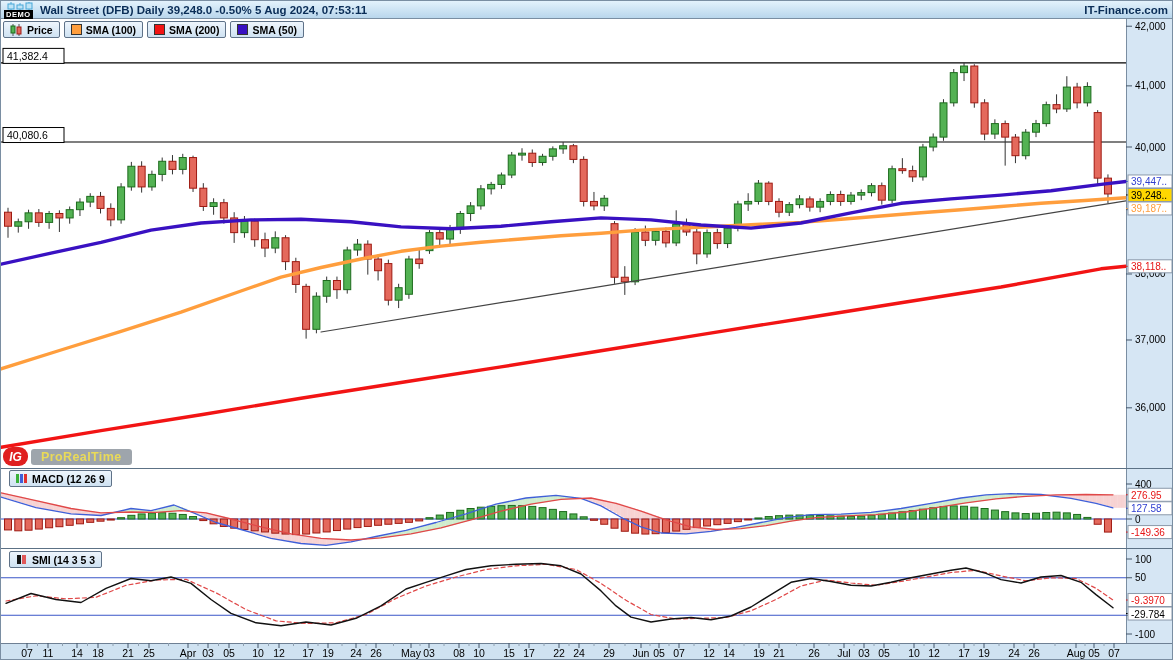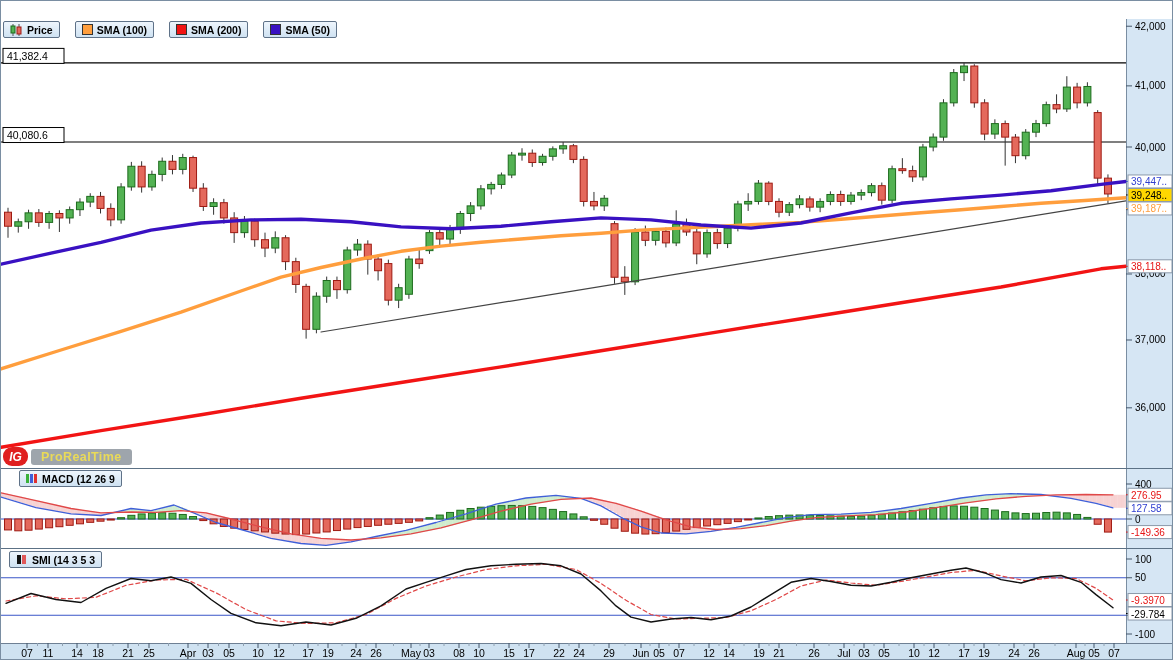--- a/index.html
+++ b/index.html
@@ -16,21 +16,21 @@
     background:#cfe2f1;border-top:1px solid #6e8094;z-index:1;}
   svg#chart{position:absolute;left:0;top:0;z-index:5;}
   svg text{font-family:"Liberation Sans",sans-serif;}
   
   .corner{position:relative;width:30px;height:16px;margin-left:3px;flex:0 0 auto;}
   .demo{position:absolute;left:0;bottom:-1px;background:#000;color:#fff;
     font-size:7.5px;font-weight:bold;padding:0 2px;letter-spacing:.5px;}
   .title-text{color:#0a2d57;font-size:11.5px;font-weight:bold;margin-left:6px;white-space:nowrap;}
   .brand{margin-left:auto;margin-right:6px;color:#0a2d57;font-size:11.5px;font-weight:bold;}
   
-  .tabrow{position:absolute;left:2px;top:20px;display:flex;gap:15px;z-index:10;}
+  .tabrow{position:absolute;left:2px;top:20px;display:flex;gap:4px;z-index:10;}
   .tab{display:inline-flex;align-items:center;gap:4px;height:17px;padding:1px 6px;
     border:1px solid #5f7288;border-radius:2px;background:linear-gradient(#eef5fc,#cfe2f2);
     font-size:10.5px;font-weight:600;color:#000;white-space:nowrap;}
   .swatch{display:inline-block;width:11px;height:11px;border:1px solid #333;}
   .ind-tab{position:absolute;z-index:10;}
   
   .logo{position:absolute;left:2px;top:446px;display:flex;align-items:center;z-index:10;}
   .logo-ig{width:25px;height:19px;background:#e02020;color:#fff;border-radius:9px;
     font-weight:bold;font-style:italic;font-size:12px;display:flex;align-items:center;
     justify-content:center;}
@@ -39,20 +39,35 @@
     align-items:center;letter-spacing:.4px;}
 </style>
 </head>
 <body>
 
 <div id="win">
 
   <div class="priceaxis-bg"></div>
   <div class="timeaxis-bg"></div>
 
+  <div class="titlebar">
+    <div class="corner">
+      <svg width="30" height="16">
+        <line x1="7" y1="0" x2="7" y2="9" stroke="#49a8d8"></line>
+          <rect x="4" y="2" width="6" height="5" fill="#bfe4f6" stroke="#49a8d8"></rect>
+        <line x1="16" y1="1" x2="16" y2="8" stroke="#49a8d8"></line>
+          <rect x="13" y="3" width="6" height="4" fill="#bfe4f6" stroke="#49a8d8"></rect>
+        <line x1="25" y1="0" x2="25" y2="9" stroke="#49a8d8"></line>
+          <rect x="22" y="1" width="6" height="6" fill="#bfe4f6" stroke="#49a8d8"></rect>
+      </svg>
+      <span class="demo">DEMO</span>
+    </div>
+    <span class="title-text">Wall Street (DFB) Daily 39,248.0 -0.50% 5 Aug 2024, 07:53:11</span>
+    <span class="brand">IT-Finance.com</span>
+  </div>
 
   <div class="tabrow">
     <span class="tab">
       <svg width="13" height="12">
         <line x1="3" y1="0" x2="3" y2="12" stroke="#555"></line>
           <rect x="1" y="2" width="4" height="7" fill="#53b253" stroke="#1d6b1d"></rect>
         <line x1="9" y1="0" x2="9" y2="12" stroke="#555"></line>
           <rect x="7" y="3" width="4" height="7" fill="#e4695c" stroke="#9e1a12"></rect>
       </svg>
       <span>Price</span>
@@ -64,21 +79,21 @@
     <span class="tab">
       <span class="swatch" style="background: rgb(242, 20, 20);"></span>
       <span>SMA (200)</span>
     </span>
     <span class="tab">
       <span class="swatch" style="background: rgb(57, 17, 194);"></span>
       <span>SMA (50)</span>
     </span>
   </div>
 
-  <div class="ind-tab" style="left:18px;top:469px;">
+  <div class="ind-tab" style="left:8px;top:469px;">
     <span class="tab">
       <svg width="12" height="11">
         <rect x="0" y="1" width="3" height="9" fill="#3bb23b"></rect>
         <rect x="4" y="1" width="3" height="9" fill="#3f5fd8"></rect>
         <rect x="8" y="1" width="3" height="9" fill="#e03030"></rect>
       </svg>
       <span>MACD (12 26 9</span>
     </span>
   </div>
 

